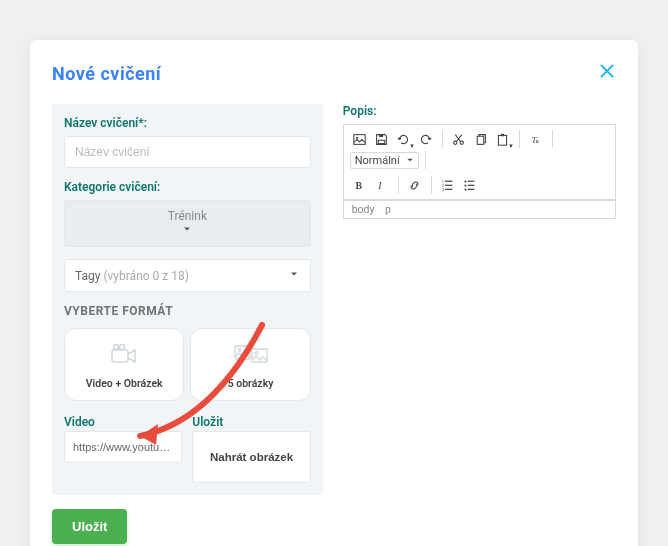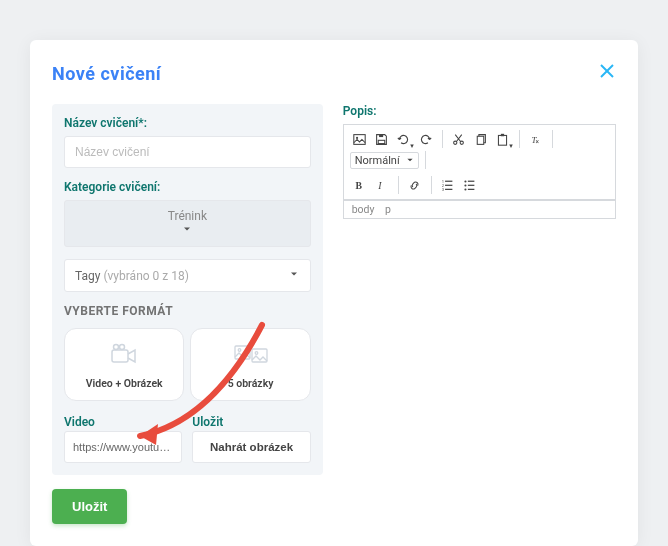--- a/index.html
+++ b/index.html
@@ -21,21 +21,21 @@
 .tags-select .muted { color: #aaa; font-weight: 400; margin-top: 8px; }
 .section-title { font-size: 12px; font-weight: 700; color: #737373; letter-spacing: 0.5px; margin: 8px 0 10px; }
 .format-row { display: flex; gap: 6px; }
 .format-card { flex: 1; background: #fff; border: 1px solid #e5e7eb; border-radius: 12px; padding: 12px 4px 10px; text-align: center; cursor: pointer; }
 .format-card .ic { height: 26px; display: flex; justify-content: center; align-items: center; margin-bottom: 10px; }
 .format-card .ic svg { stroke: #cfd6de; fill: none; }
 .format-card .fc-label { font-size: 10.5px; font-weight: 600; color: #444; }
 .media-row { display: flex; gap: 10px; margin-top: 14px; }
 .media-col { flex: 1; }
 .media-col .label { margin-bottom: 2px; }
-.btn-outline { width: 100%; background: #fff; border: 1px solid #e5e7eb; border-radius: 3px; padding: 9px 8px; font-size: 11.5px; font-weight: 600; color: #444; text-align: center; cursor: pointer; }
+.btn-outline { width: 100%; background: #fff; border: 1px solid #e5e7eb; border-radius: 3px; padding: 19px 8px; font-size: 11.5px; font-weight: 600; color: #444; text-align: center; cursor: pointer; }
 .url-input { width: 100%; background: #fff; border: 1px solid #e5e7eb; border-radius: 3px; padding: 9px 8px; font-size: 11px; color: #666; overflow: hidden; white-space: nowrap; text-overflow: ellipsis; }
 .editor { border: 1px solid #d6d9dd; background: #fff; }
 .toolbar { border-bottom: 1px solid #d6d9dd; padding: 4px 6px; display: flex; flex-wrap: wrap; align-items: center; gap: 2px; font-size: 11px; color: #444; }
 .tool-btn { width: 20px; height: 20px; display: inline-flex; align-items: center; justify-content: center; cursor: pointer; border-radius: 2px; position: relative; }
 .tool-btn svg { width: 13px; height: 13px; fill: #444; }
 .tool-sep { width: 1px; height: 18px; background: #d6d9dd; margin: 0 4px; }
 .style-select { font-size: 11px; border: 1px solid #d6d9dd; padding: 1px 4px; border-radius: 2px; display: inline-flex; align-items: flex-start; gap: 6px; cursor: pointer; }
 .style-select .chev svg { width: 8px; height: 8px; fill: #444; }
 .row2 { width: 100%; display: flex; gap: 2px; margin-top: 4px; align-items: center; }
 .editor-content { padding: 14px 12px; font-size: 12px; color: #666; min-height: 130px; }

